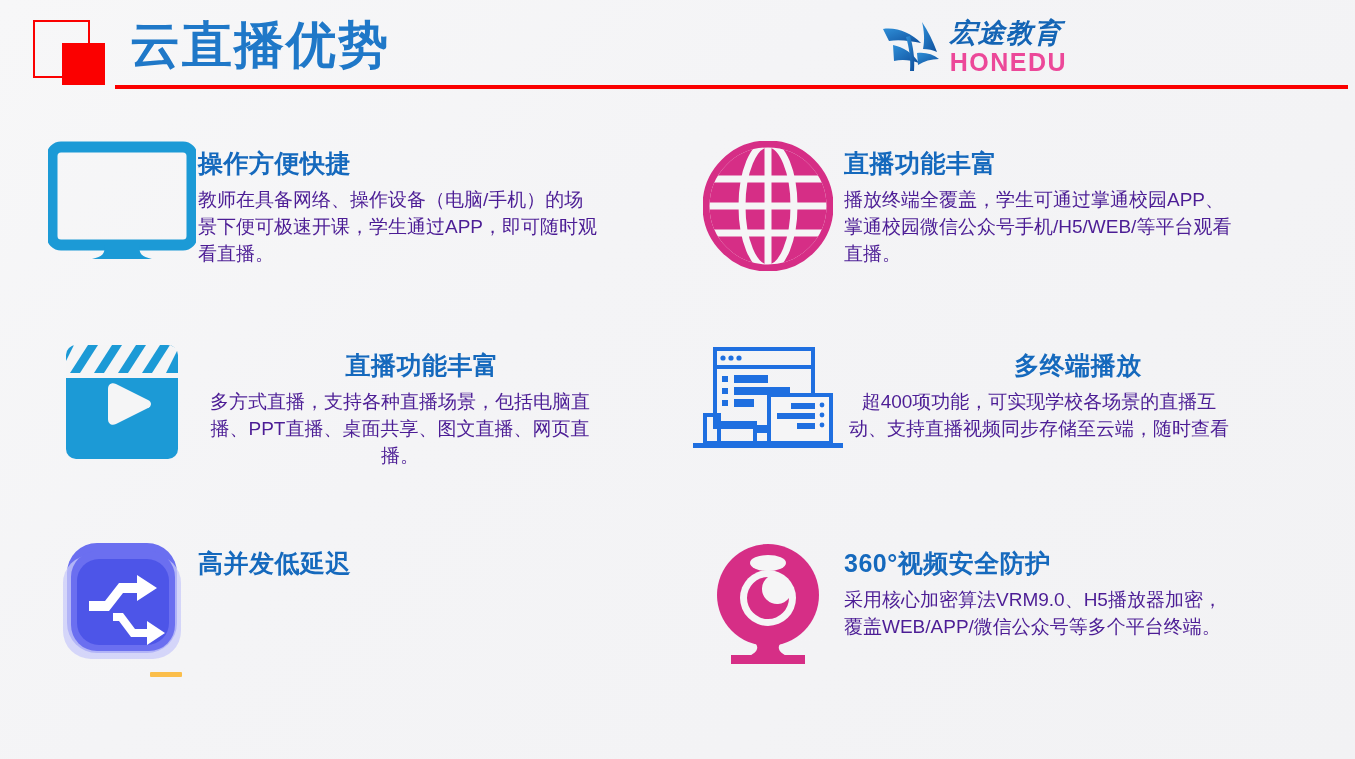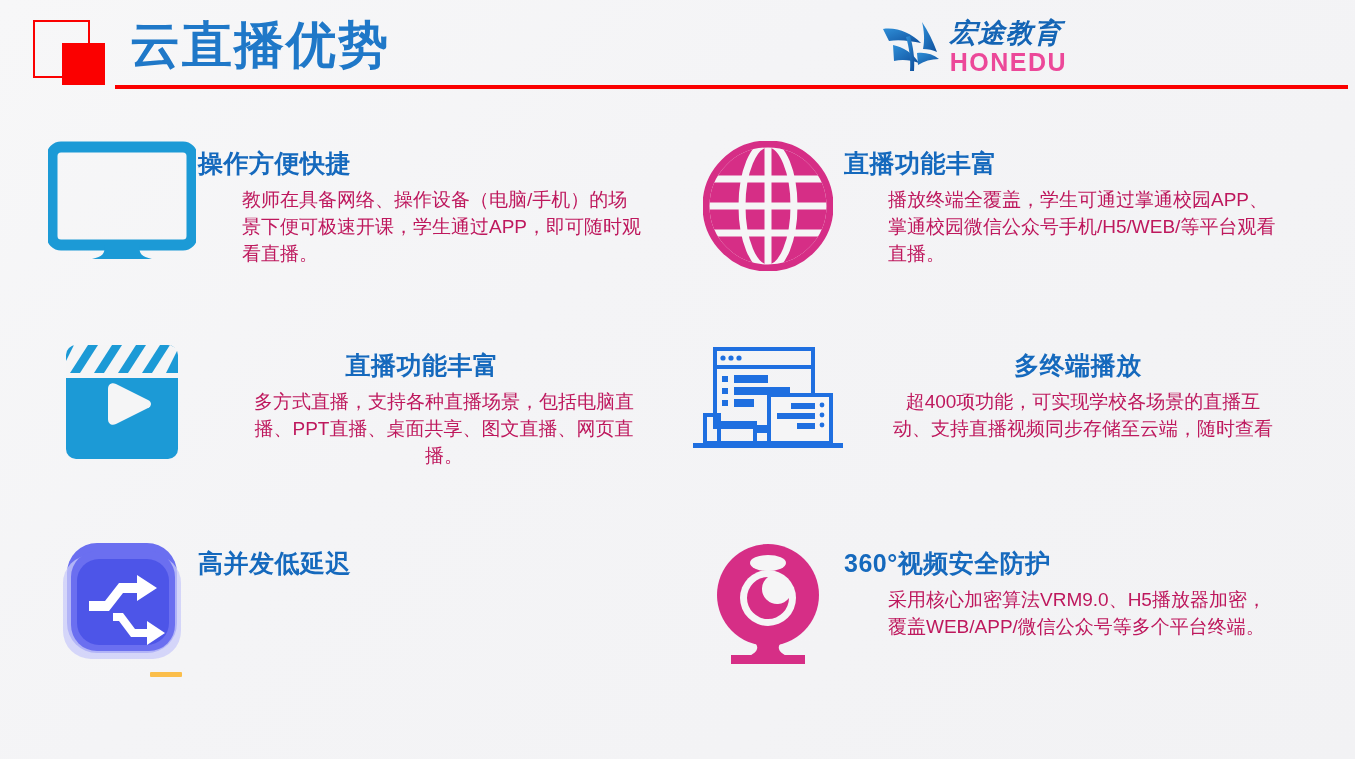--- a/index.html
+++ b/index.html
@@ -53,21 +53,21 @@
   .row-1 { top:20px; }
   .row-2 { top:222px;text-align:center; }
   .row-3 { top:420px; }
 
   .f-icon { flex:0 0 auto; width:152px; display:flex; justify-content:center; padding-top:2px; }
   .f-body { flex:1 1 auto; padding-top:8px; }
   .f-title {
     font-size:25px; font-weight:bold; color:#1569bd;
     letter-spacing:0.5px; margin-bottom:7px; white-space:nowrap;
   }
-  .f-desc { font-size:19px; color:#be185d; line-height:1.42; max-width:404px;margin-left:44px; }
+  .f-desc { font-size:19px; color:#4c1d95; line-height:1.42; max-width:404px; }
   .col-r .f-desc { max-width:390px; }
 
   
   svg { display:block; }
   .orange-dash {
     position:absolute; left:104px; top:133px; width:32px; height:5px;
     background:#fbbe4b; border-radius:1px;
   }
   .icon-wrap { position:relative; }
 </style>

